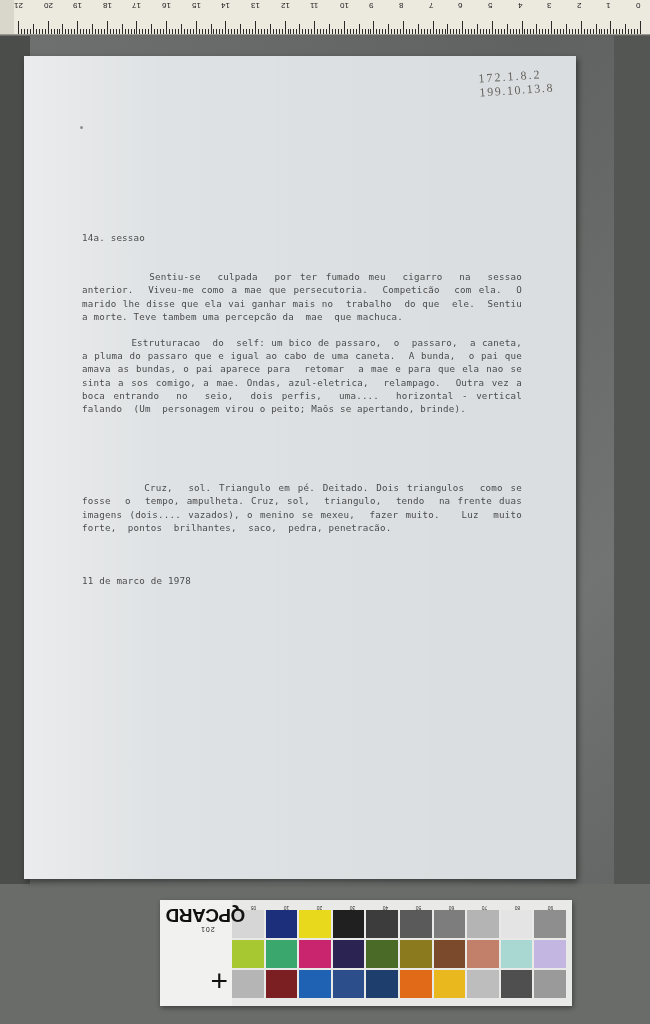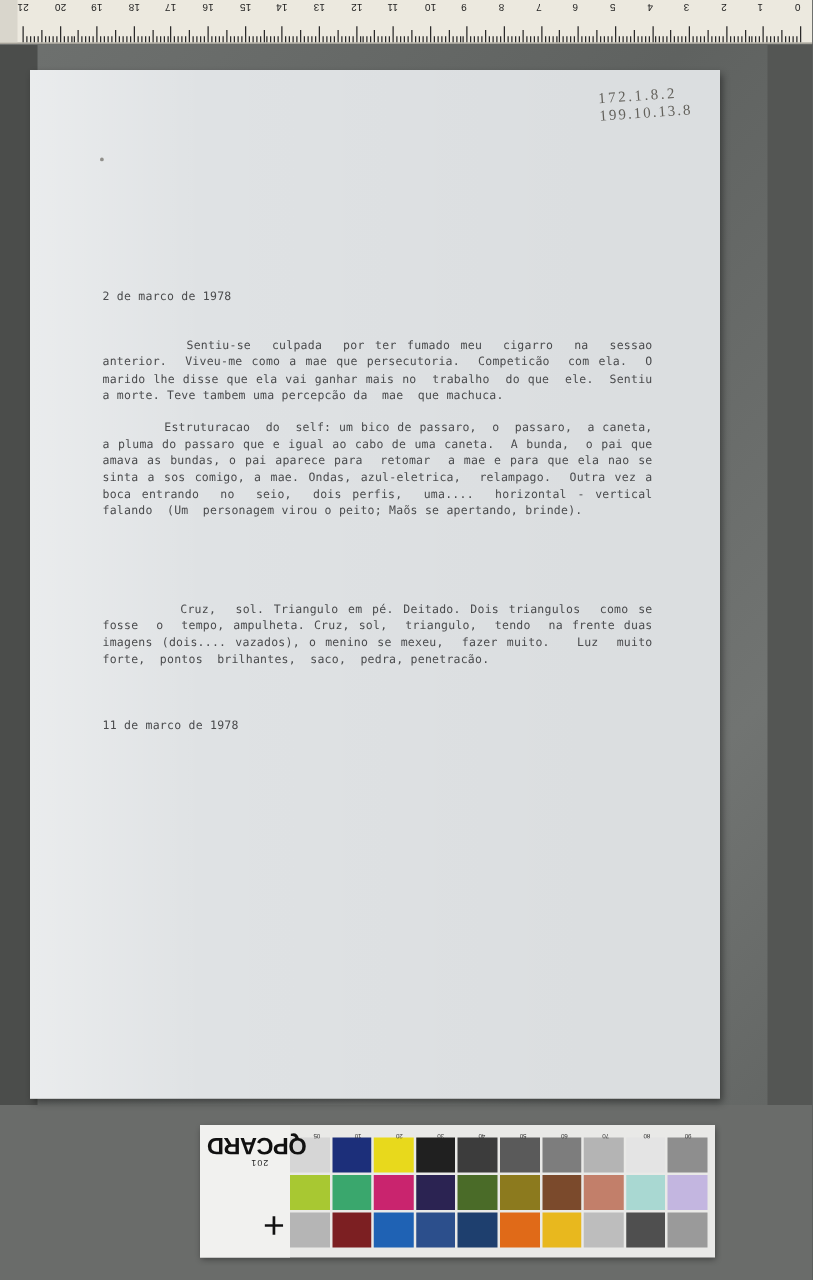--- a/index.html
+++ b/index.html
@@ -473,21 +473,21 @@
   <div class="archive-marks">
     <div class="first">172.1.8.2</div>
     <div class="second">199.10.13.8</div>
   </div>
 
   <div class="speck"></div>
 
   <div class="typescript">
 
     <div class="blk">
-      <div class="head">2 de marco de 1978</div>
+      <div class="head">14a. sessao</div>
       <div class="gap-md"></div>
       <div class="para">        Sentiu-se  culpada  por ter fumado meu  cigarro  na  sessao anterior.  Viveu-me como a mae que persecutoria.  Competicão  com ela.  O marido lhe disse que ela vai ganhar mais no  trabalho  do que  ele.  Sentiu a morte. Teve tambem uma percepcão da  mae  que machuca.</div>
       <div class="gap-sm"></div>
       <div class="para">        Estruturacao  do  self: um bico de passaro,  o  passaro,  a caneta,  a pluma do passaro que e igual ao cabo de uma caneta.  A bunda,  o pai que amava as bundas, o pai aparece para  retomar  a mae e para que ela nao se sinta a sos comigo, a mae. Ondas, azul-eletrica,  relampago.  Outra vez a boca entrando  no  seio,  dois perfis,  uma....  horizontal - vertical falando  (Um  personagem virou o peito; Maõs se apertando, brinde).</div>
     </div>
 
     <div class="gap-lg"></div>
 
     <div class="blk">
       <div class="gap-md"></div>

